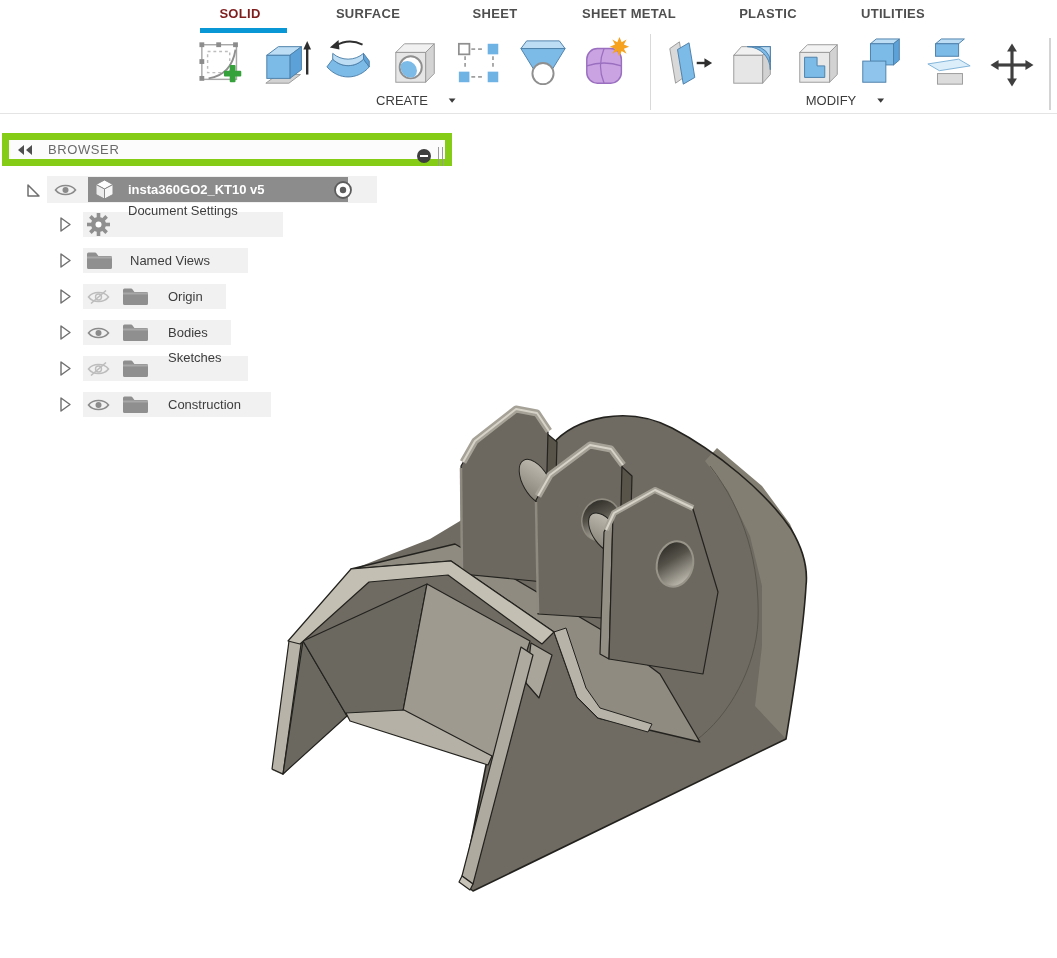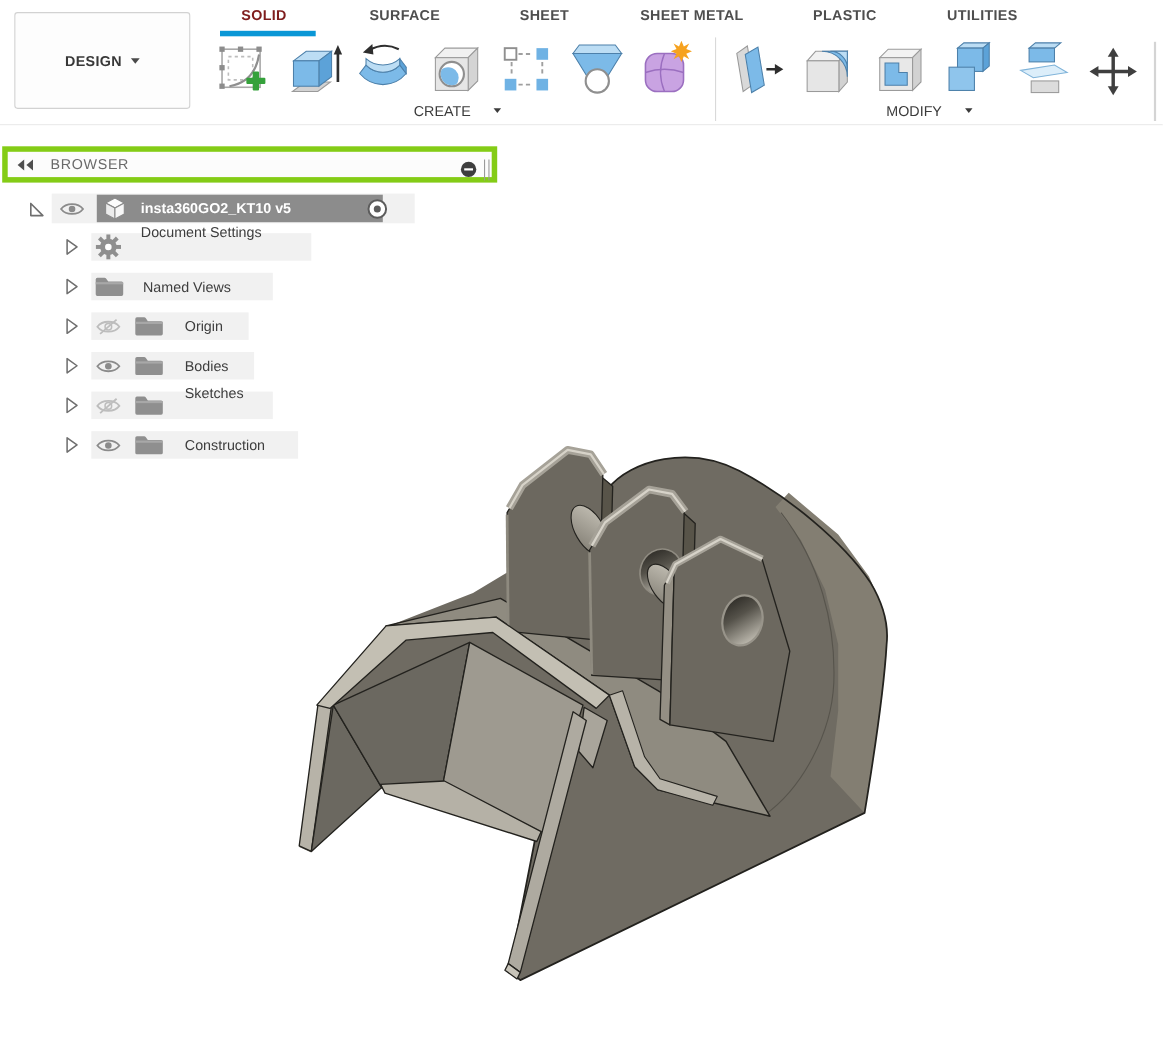--- a/index.html
+++ b/index.html
@@ -27,21 +27,21 @@
 
   .group-label { position:absolute; top:93px; transform:translateX(-50%); display:flex; align-items:center; gap:20px;
                  font-size:13px; color:#3b3b3b; cursor:pointer; white-space:nowrap; }
   .group-label .caret { border-top-color:#3b3b3b; transform:scale(.85); }
 
   #create-modify-sep { position:absolute; left:650px; top:34px; width:1px; height:76px; background:#d9d9d9; }
   #toolbar-right-divider { position:absolute; left:1049px; top:38px; width:2px; height:72px; background:#d4d4d4; }
 
   
   #browser-header { position:absolute; left:2px; top:133px; width:450px; height:33px;
-                    background:#fcfcfc; border:5px solid #84cc16;
+                    background:#fcfcfc; border:7px solid #84cc16;
                     display:flex; align-items:center; }
   #browser-title { font-size:13px; color:#6a6a6a; letter-spacing:.6px; margin-left:14px; }
   #browser-collapse { margin-left:8px; display:flex; cursor:pointer; }
   #browser-minus { position:absolute; right:14px; top:9px; width:14px; height:14px; border-radius:50%;
                    background:#3e3e3e; cursor:pointer; }
   #browser-minus::after { content:""; position:absolute; left:3px; top:6px; width:8px; height:2px; background:#fff; }
   #browser-grip { position:absolute; right:2px; top:7px; width:5px; height:19px;
                   border-left:1.5px solid #9a9a9a; border-right:1.5px solid #9a9a9a; cursor:col-resize; }
 
   .tree-band { position:absolute; background:#f1f1f1; }
@@ -53,24 +53,20 @@
 
   
   #canvas { position:absolute; left:0; top:114px; width:1057px; height:844px; background:#fff; }
   #model-svg { position:absolute; left:250px; top:282px; }
 </style>
 </head>
 <body>
 
 <div id="toolbar">
 
-  <div id="design-btn">
-    <span>DESIGN</span>
-    <i class="caret"></i>
-  </div>
 
   <div class="tab active" style="left:240px">SOLID</div>
   <div class="tab" style="left:368px">SURFACE</div>
   <div class="tab" style="left:495px">SHEET</div>
   <div class="tab" style="left:629px">SHEET METAL</div>
   <div class="tab" style="left:768px">PLASTIC</div>
   <div class="tab" style="left:893px">UTILITIES</div>
   <div id="tab-underline"></div>
 
   <div class="tool" style="left:197px">

